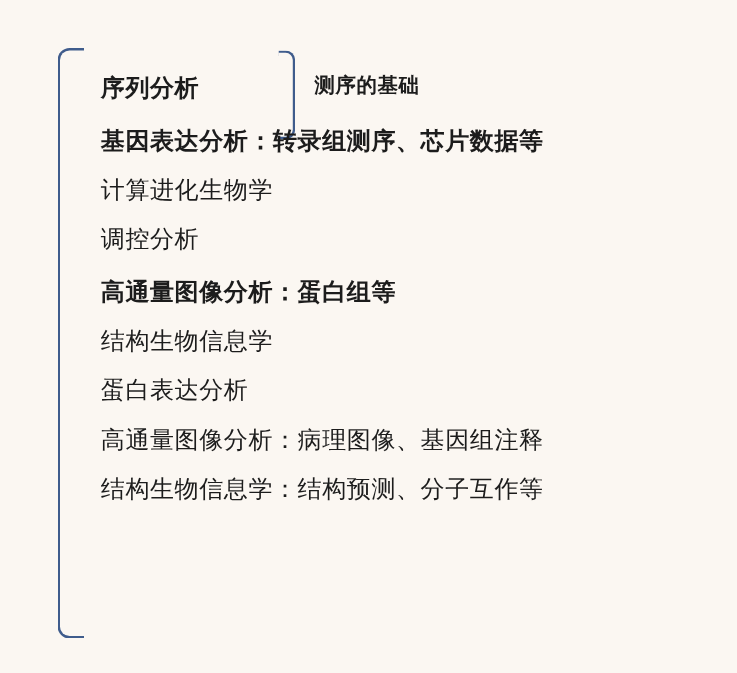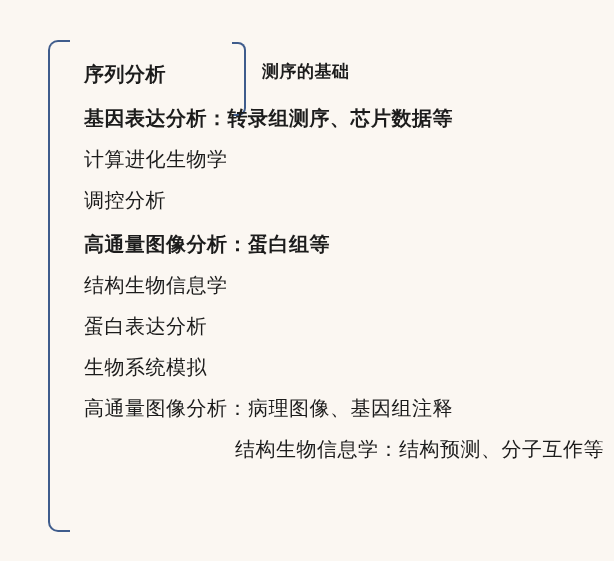--- a/index.html
+++ b/index.html
@@ -78,21 +78,20 @@
     white-space: nowrap;
     margin-bottom: 21px;
     letter-spacing: 0.5px;
   }
   .item.bold {
     font-weight: bold;
     margin-top: 24px;
   }
   .item:last-child {
     margin-bottom: 0;
-    text-align: right;
   }
 
   .watermark {
     position: absolute;
     right: 18px;
     bottom: 8px;
     font-size: 15px;
     color: #ece6df;
     letter-spacing: 2px;
     user-select: none;
@@ -109,19 +108,18 @@
   <div class="group-label">测序的基础</div>
 
   <div class="items">
     <div class="item bold">序列分析</div>
     <div class="item bold">基因表达分析：转录组测序、芯片数据等</div>
     <div class="item">计算进化生物学</div>
     <div class="item">调控分析</div>
     <div class="item bold">高通量图像分析：蛋白组等</div>
     <div class="item">结构生物信息学</div>
     <div class="item">蛋白表达分析</div>
-    <div class="item">生物系统模拟</div>
     <div class="item">高通量图像分析：病理图像、基因组注释</div>
     <div class="item">结构生物信息学：结构预测、分子互作等</div>
   </div>
 
   <div class="watermark"></div>
 </div>
 
 </body></html>

